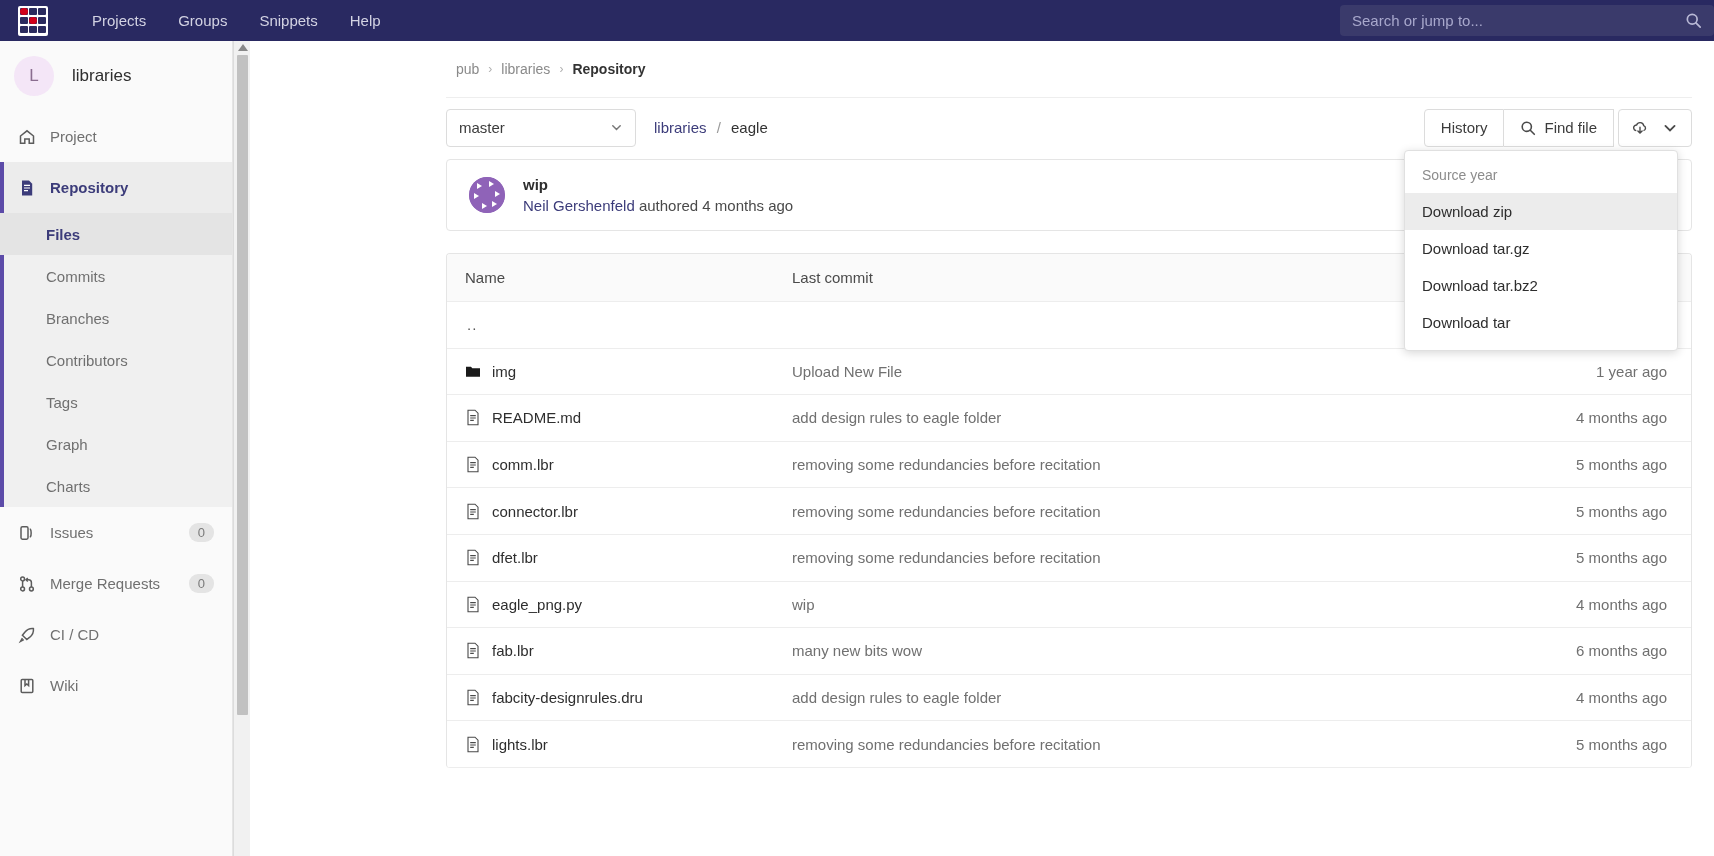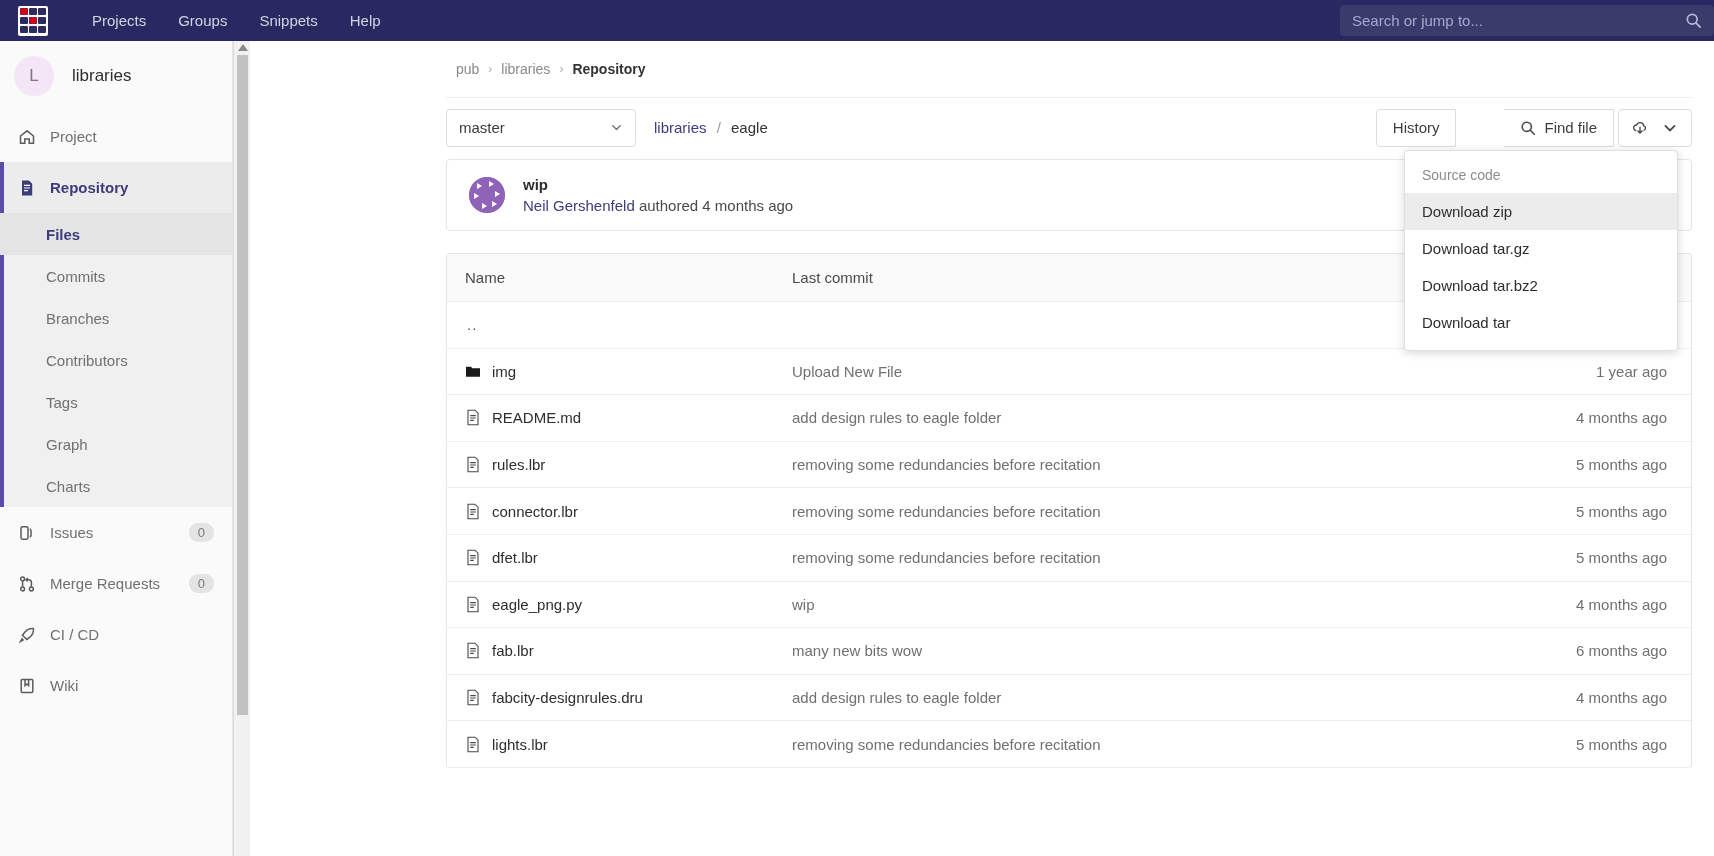--- a/index.html
+++ b/index.html
@@ -136,21 +136,21 @@
   .path-crumbs { margin-left: 18px; font-size: 15px; }
   .path-link { color: #3c3c7a; cursor: pointer; }
   .path-sep { color: #999; margin: 0 6px; }
   .path-current { color: #333; }
 
   .tb-right { margin-left: auto; display: flex; }
   .btn {
     height: 38px; border: 1px solid #dcdcdc; background: #fff;
     display: flex; align-items: center; gap: 8px;
     padding: 0 16px; font-size: 15px; color: #3c3c3c;
-    cursor: pointer; font-family: inherit; margin-left: 48px;
+    cursor: pointer; font-family: inherit;
   }
   .btn:first-child { border-radius: 4px 0 0 4px; }
   .btn + .btn { border-left: none; }
   .btn:last-child { border-radius: 0 4px 4px 0; }
   .btn.dl { border-left: 1px solid #dcdcdc; border-radius: 4px; margin-left: 4px; padding: 0 13px; gap: 14px; }
   .btn-ico { width: 16px; height: 16px; flex-shrink: 0; }
 
   
   .dropdown {
     position: absolute; top: 52px; right: 14px;
@@ -346,21 +346,21 @@
             <path d="M4.3 10.6A2.8 2.8 0 0 1 4.6 5a3.7 3.7 0 0 1 7.1.6 2.6 2.6 0 0 1-.2 5"></path>
             <path d="M8 7.2v5.6M5.9 10.9 8 13.1l2.1-2.2" stroke-linecap="round"></path>
           </svg>
           <svg class="btn-ico" viewBox="0 0 14 14" fill="none" stroke="#4a4a4a" stroke-width="1.6">
             <path d="M3 5.2 7 9.2l4-4" stroke-linecap="round"></path>
           </svg>
         </button>
       </div>
 
       <div class="dropdown">
-        <div class="dd-header">Source code</div>
+        <div class="dd-header">Source year</div>
         <div class="dd-item hovered">Download zip</div>
         <div class="dd-item">Download tar.gz</div>
         <div class="dd-item">Download tar.bz2</div>
         <div class="dd-item">Download tar</div>
       </div>
     </div>
 
     <div class="commit-box">
       <div class="commit-avatar">
         <svg viewBox="0 0 36 36" width="36" height="36">
@@ -422,21 +422,21 @@
         <div class="ft-commit"><span>add design rules to eagle folder</span></div>
         <div class="ft-time">4 months ago</div>
       </div>
 
       <div class="ft-row">
         <div class="ft-name">
           <svg class="file-ico" viewBox="0 0 16 17" fill="none" stroke="#4a4a4a" stroke-width="1.1">
             <path d="M3 1.2h7l3 3v11.6H3z"></path>
               <path d="M5.2 6.6h5.6M5.2 9h5.6M5.2 11.4h3.6"></path>
           </svg>
-          <span class="fname">rules.lbr</span>
+          <span class="fname">comm.lbr</span>
         </div>
         <div class="ft-commit"><span>removing some redundancies before recitation</span></div>
         <div class="ft-time">5 months ago</div>
       </div>
 
       <div class="ft-row">
         <div class="ft-name">
           <svg class="file-ico" viewBox="0 0 16 17" fill="none" stroke="#4a4a4a" stroke-width="1.1">
             <path d="M3 1.2h7l3 3v11.6H3z"></path>
               <path d="M5.2 6.6h5.6M5.2 9h5.6M5.2 11.4h3.6"></path>

